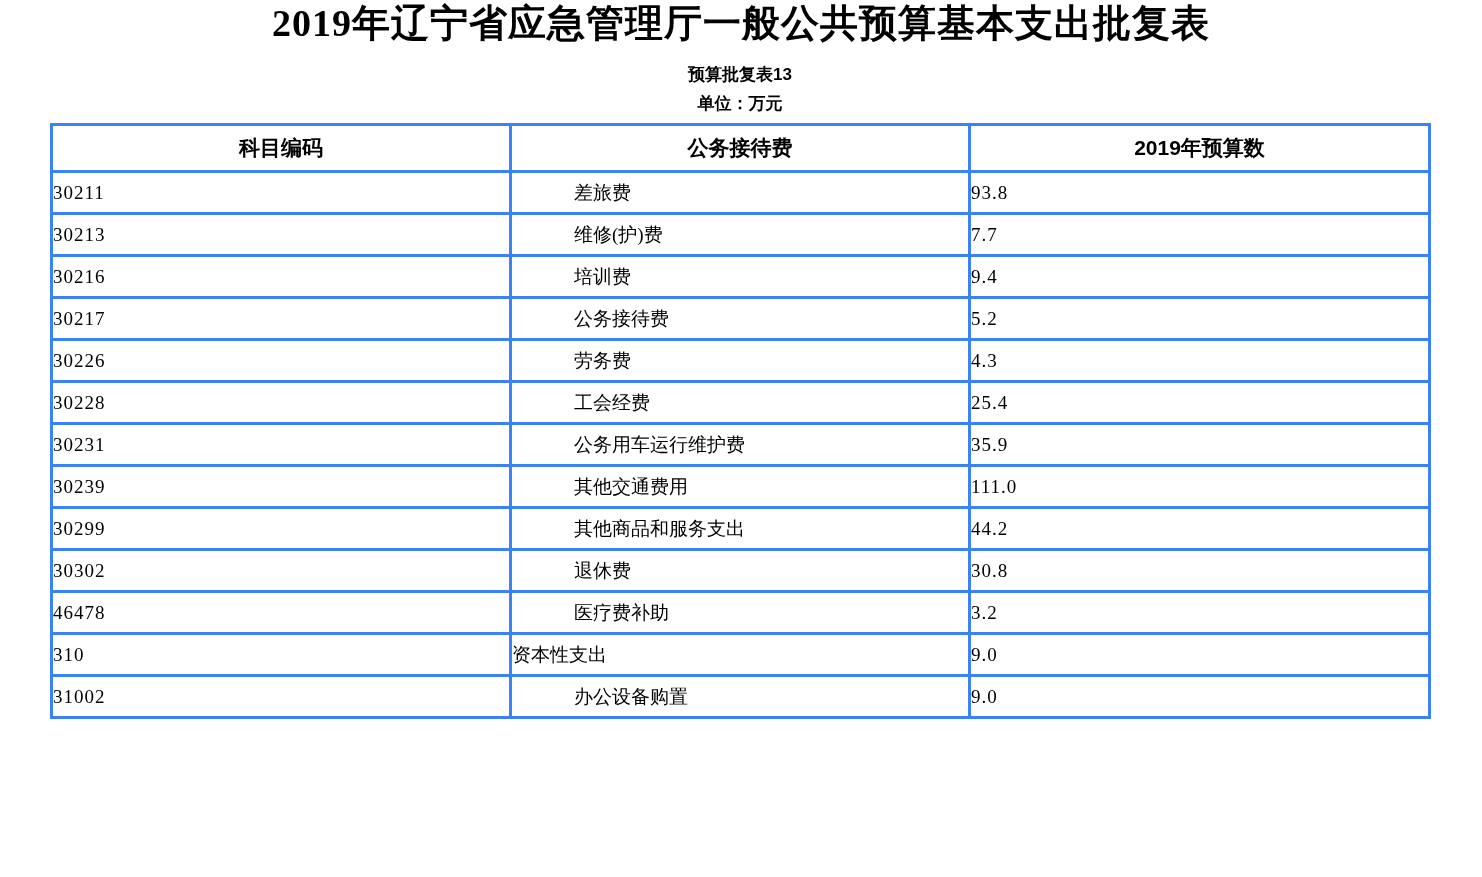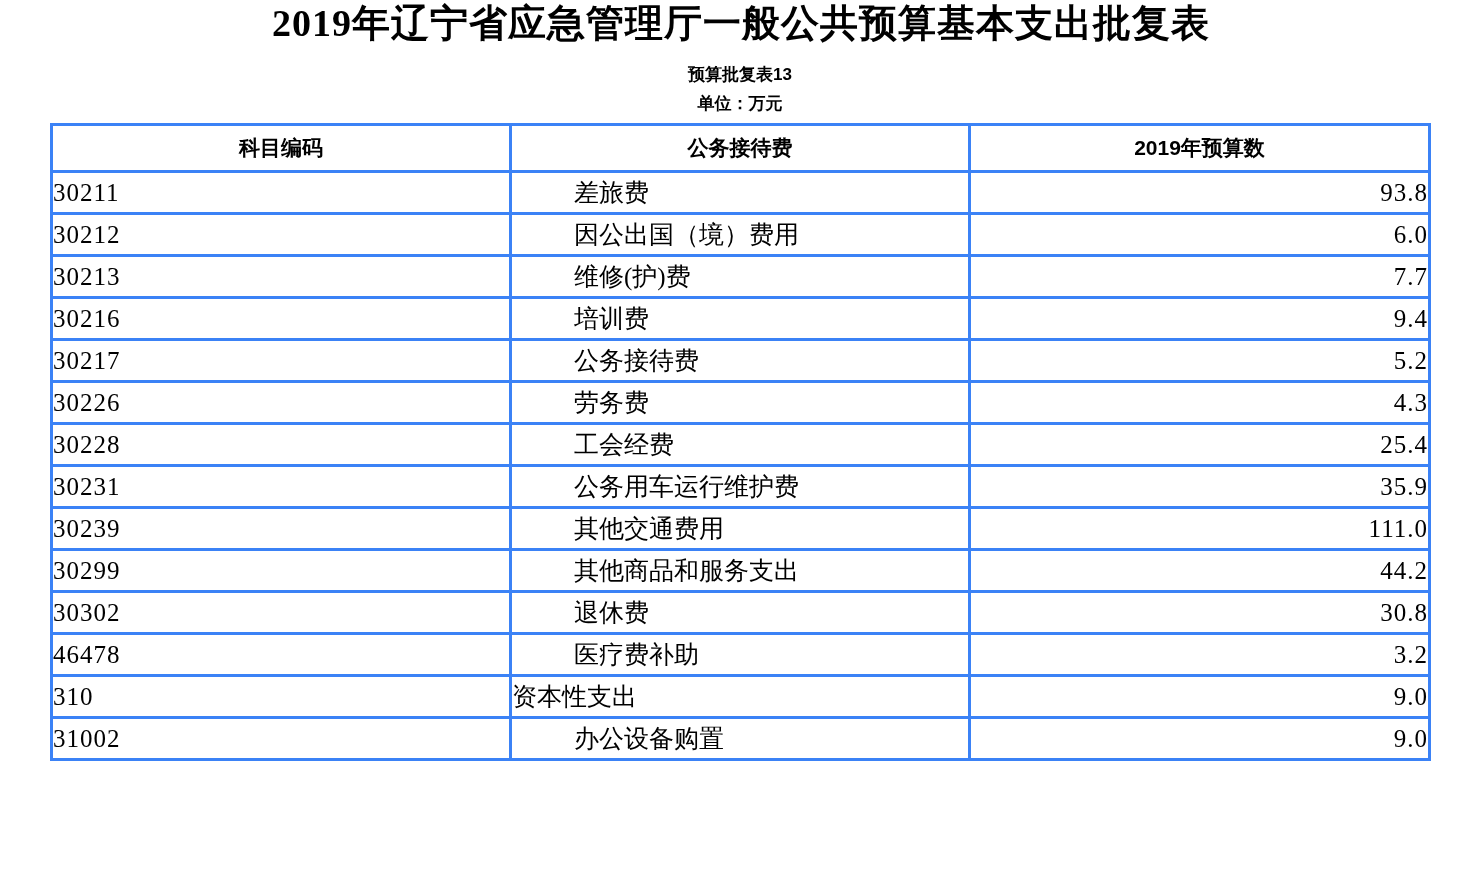--- a/index.html
+++ b/index.html
@@ -52,37 +52,36 @@
     height: 44px;
     font-family: "Liberation Sans", sans-serif;
     font-weight: bold;
     font-size: 21px;
     text-align: center;
     vertical-align: middle;
   }
   table.budget td {
     height: 39px;
     font-family: "Liberation Serif", "DejaVu Serif", serif;
-    font-size: 25px;
+    font-size: 19px;
     vertical-align: middle;
   }
   td.code {
     text-align: left;
     padding-left: 4px;
     letter-spacing: 1px;
   }
   td.name {
     text-align: left;
     padding-left: 4px;
   }
   td.name.indent {
     padding-left: 62px;
   }
   td.value {
-    text-align: right;
     padding-right: 3px;
     letter-spacing: 1px;
   }
 </style>
 </head>
 <body>
 
 <div class="doc-title">2019年辽宁省应急管理厅一般公共预算基本支出批复表</div>
 
 <div class="meta-block">
@@ -101,25 +100,20 @@
       <th>科目编码</th>
       <th>公务接待费</th>
       <th>2019年预算数</th>
     </tr>
   </thead>
   <tbody>
       <tr>
     <td class="code">30211</td>
     <td class="name indent">差旅费</td>
     <td class="value">93.8</td>
-  </tr>
-      <tr>
-    <td class="code">30212</td>
-    <td class="name indent">因公出国（境）费用</td>
-    <td class="value">6.0</td>
   </tr>
       <tr>
     <td class="code">30213</td>
     <td class="name indent">维修(护)费</td>
     <td class="value">7.7</td>
   </tr>
       <tr>
     <td class="code">30216</td>
     <td class="name indent">培训费</td>
     <td class="value">9.4</td>

